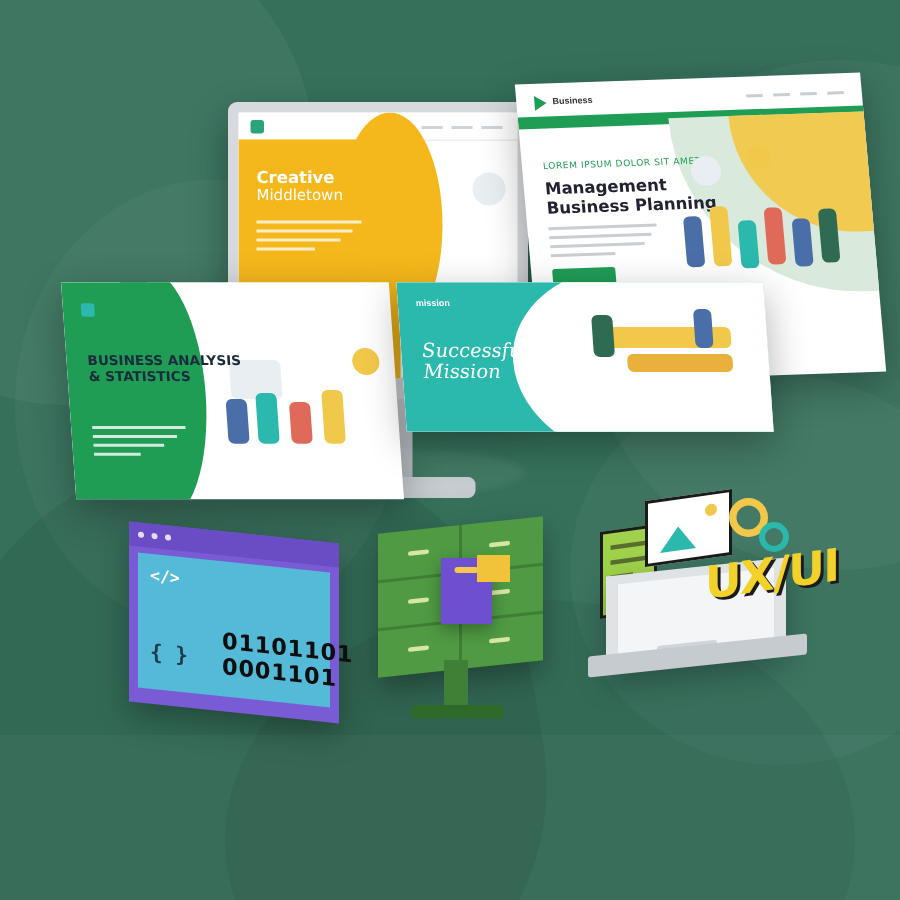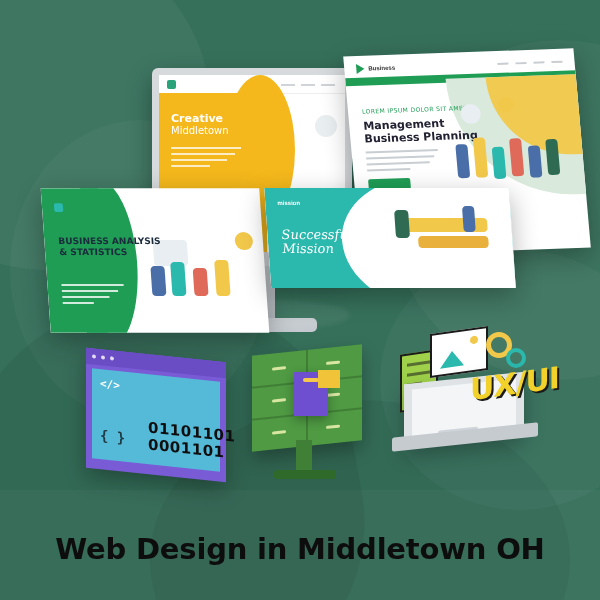--- a/index.html
+++ b/index.html
@@ -550,15 +550,14 @@
   </div>
   <div class="gear g1"></div>
   <div class="gear g2"></div>
   <div id="laptop">
     <div class="screen-in"></div>
     <div class="trackpad"></div>
   </div>
   <div class="laptop-base"></div>
   <div class="uxui">UX/UI</div>
 
-  <div class="caption">Web Design in Middletown OH</div>
 
 </div>
 
 </body></html>

